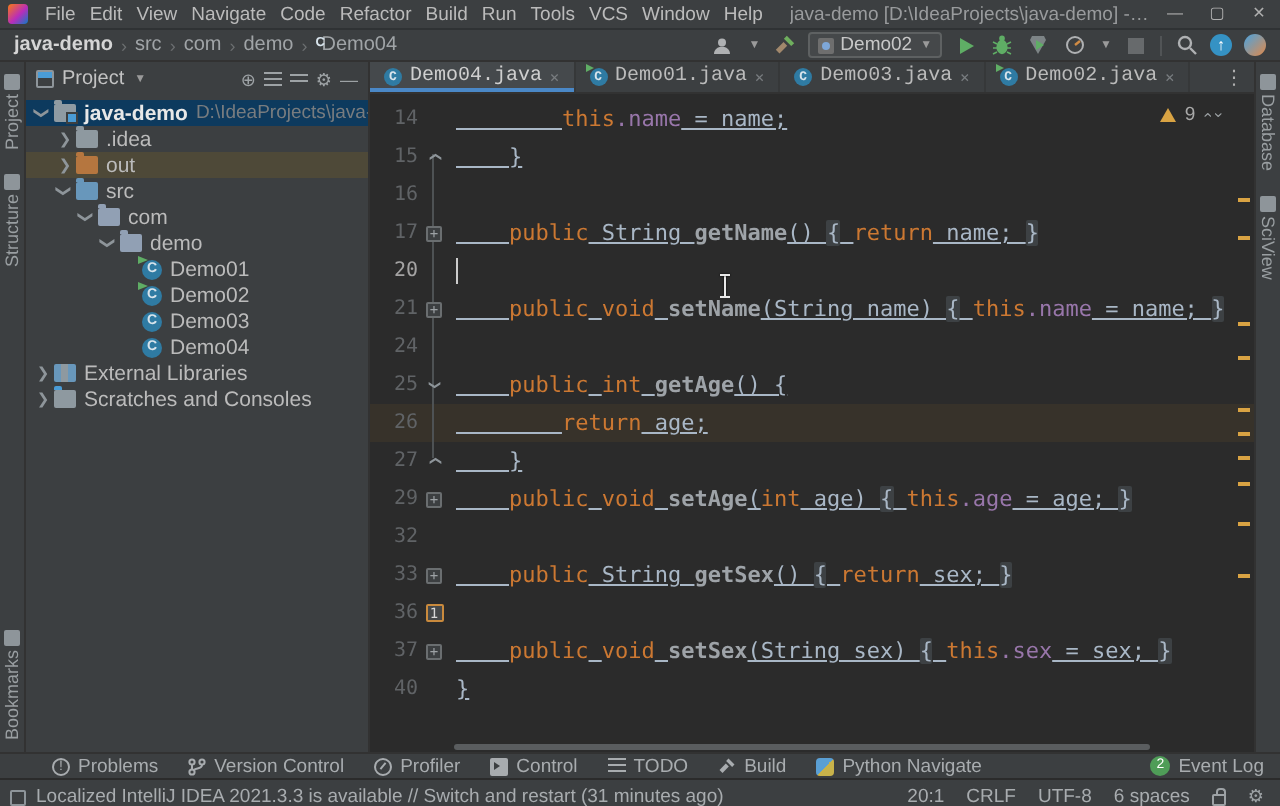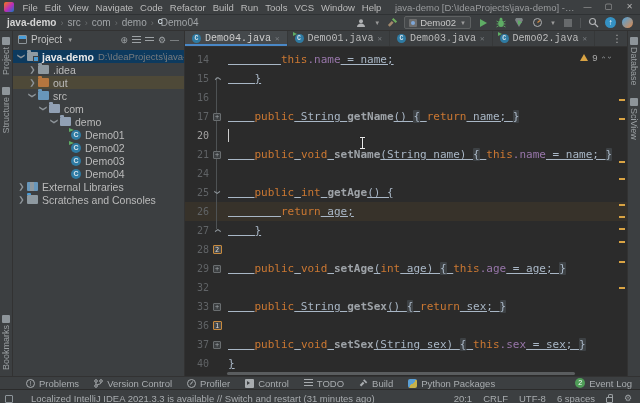--- a/index.html
+++ b/index.html
@@ -125,21 +125,21 @@
   .ic-circle{width:9px;height:9px;border:1px solid #A8ACAF;border-radius:50%;font-size:7px;line-height:7px;text-align:center;color:#A8ACAF;}
   .ic-term{width:9px;height:9px;background:#A8ACAF;border-radius:1px;position:relative;}
   .ic-term::after{content:"";position:absolute;left:2px;top:2px;width:0;height:0;border-left:3px solid #3C3F41;border-top:2px solid transparent;border-bottom:2px solid transparent;}
   .ic-todo{width:9px;height:8px;background:repeating-linear-gradient(180deg,#A8ACAF 0 1px,transparent 1px 3px);}
   .ic-py{width:9px;height:9px;border-radius:2px;background:linear-gradient(135deg,#5A9FD4 50%,#C8B24A 50%);}
   .ic-gauge{width:9px;height:9px;border:1px solid #A8ACAF;border-radius:50%;position:relative;}
   .ic-gauge::after{content:"";position:absolute;left:3px;top:1px;width:1px;height:4px;background:#A8ACAF;transform:rotate(40deg);}
   .bb-right{margin-left:auto;display:flex;align-items:center;gap:4px;}
   .badge{width:10px;height:10px;border-radius:50%;background:#4F9D58;color:#fff;font-size:7px;line-height:10px;text-align:center;}
 
-  .statusbar{height:14px;background:#3C3F41;border-top:1px solid #2B2B2B;display:flex;align-items:center;padding:4px 8px 0 5px;font-size:9.5px;color:#A8ACAF;gap:18px;flex-shrink:0;}
+  .statusbar{height:14px;background:#3C3F41;border-top:1px solid #2B2B2B;display:flex;align-items:center;padding:4px 8px 0 5px;font-size:9.5px;color:#A8ACAF;gap:5px;flex-shrink:0;}
   .sb-ic{width:8px;height:8px;border:1px solid #8E959A;border-radius:1px;flex-shrink:0;}
   .sb-msg{white-space:nowrap;overflow:hidden;text-overflow:ellipsis;color:#A8ACAF;}
   .sb-right{margin-left:auto;display:flex;align-items:center;gap:11px;white-space:nowrap;}
   .lock{width:7px;height:6px;border:1px solid #9DA2A5;border-radius:1px;position:relative;margin-top:2px;}
   .lock::before{content:"";position:absolute;left:1px;top:-4px;width:3px;height:3px;border:1px solid #9DA2A5;border-bottom:none;border-radius:2px 2px 0 0;}
   .gear{color:#9DA2A5;font-size:9px;line-height:9px;}
 
   
   svg{display:block;}
 </style>
@@ -375,21 +375,20 @@
         <div class="line"><span class="lnum">14</span><span class="gut"></span><span class="ct"><span class="tx">        </span><span class="kw">this</span><span class="fl">.name</span><span class="tx"> = name;</span></span></div>
           <div class="line"><span class="lnum">15</span><span class="gut"><span class="fold-ch up">❯</span></span><span class="ct"><span class="tx">    }</span></span></div>
           <div class="line"><span class="lnum">16</span><span class="gut"></span><span class="ct"></span></div>
           <div class="line"><span class="lnum">17</span><span class="gut"><span class="fold-plus">+</span></span><span class="ct"><span class="tx">    </span><span class="kw">public</span><span class="tx"> String </span><span class="mt">getName</span><span class="tx">() </span><span class="ch">{</span><span class="tx"> </span><span class="kw">return</span><span class="tx"> name; </span><span class="ch">}</span></span></div>
           <div class="line"><span class="lnum bright">20</span><span class="gut"></span><span class="ct"><span class="caret"></span></span></div>
           <div class="line"><span class="lnum">21</span><span class="gut"><span class="fold-plus">+</span></span><span class="ct"><span class="tx">    </span><span class="kw">public</span><span class="tx"> </span><span class="kw">void</span><span class="tx"> </span><span class="mt">setName</span><span class="tx">(String name) </span><span class="ch">{</span><span class="tx"> </span><span class="kw">this</span><span class="fl">.name</span><span class="tx"> = name; </span><span class="ch">}</span></span></div>
           <div class="line"><span class="lnum">24</span><span class="gut"></span><span class="ct"></span></div>
           <div class="line"><span class="lnum">25</span><span class="gut"><span class="fold-ch">❯</span></span><span class="ct"><span class="tx">    </span><span class="kw">public</span><span class="tx"> </span><span class="kw">int</span><span class="tx"> </span><span class="mt">getAge</span><span class="tx">() {</span></span></div>
           <div class="line hl"><span class="lnum">26</span><span class="gut"></span><span class="ct"><span class="tx">        </span><span class="kw">return</span><span class="tx"> age;</span></span></div>
           <div class="line"><span class="lnum">27</span><span class="gut"><span class="fold-ch up">❯</span></span><span class="ct"><span class="tx">    }</span></span></div>
-          <div class="line"><span class="lnum">28</span><span class="gut"><span class="bm">2</span></span><span class="ct"></span></div>
           <div class="line"><span class="lnum">29</span><span class="gut"><span class="fold-plus">+</span></span><span class="ct"><span class="tx">    </span><span class="kw">public</span><span class="tx"> </span><span class="kw">void</span><span class="tx"> </span><span class="mt">setAge</span><span class="tx">(</span><span class="kw">int</span><span class="tx"> age) </span><span class="ch">{</span><span class="tx"> </span><span class="kw">this</span><span class="fl">.age</span><span class="tx"> = age; </span><span class="ch">}</span></span></div>
           <div class="line"><span class="lnum">32</span><span class="gut"></span><span class="ct"></span></div>
           <div class="line"><span class="lnum">33</span><span class="gut"><span class="fold-plus">+</span></span><span class="ct"><span class="tx">    </span><span class="kw">public</span><span class="tx"> String </span><span class="mt">getSex</span><span class="tx">() </span><span class="ch">{</span><span class="tx"> </span><span class="kw">return</span><span class="tx"> sex; </span><span class="ch">}</span></span></div>
           <div class="line"><span class="lnum">36</span><span class="gut"><span class="bm">1</span></span><span class="ct"></span></div>
           <div class="line"><span class="lnum">37</span><span class="gut"><span class="fold-plus">+</span></span><span class="ct"><span class="tx">    </span><span class="kw">public</span><span class="tx"> </span><span class="kw">void</span><span class="tx"> </span><span class="mt">setSex</span><span class="tx">(String sex) </span><span class="ch">{</span><span class="tx"> </span><span class="kw">this</span><span class="fl">.sex</span><span class="tx"> = sex; </span><span class="ch">}</span></span></div>
           <div class="line"><span class="lnum">40</span><span class="gut"></span><span class="ct"><span class="tx">}</span></span></div>
           <div class="stripe" id="stripe">
             <span class="mark" style="top: 52px;"></span>
             <span class="mark" style="top: 71px;"></span>
             <span class="mark" style="top: 114px;"></span>
@@ -451,21 +450,21 @@
       <span class="bb-ic">
         <svg width="10" height="10" viewBox="0 0 12 12">
             <path d="M7 1l4 4-1.6 1.6-4-4z" fill="#A8ACAF"></path>
             <path d="M5.2 4.4l2 2L3 10.6 1 8.6z" fill="#A8ACAF"></path>
           </svg>
       </span>
       <span>Build</span>
     </div>
     <div class="bb-item">
       <span class="bb-ic ic-py"></span>
-      <span>Python Packages</span>
+      <span>Python Navigate</span>
     </div>
     <div class="bb-right">
       <span class="badge">2</span>
       <span>Event Log</span>
     </div>
   </div>
 
   <div class="statusbar">
     <span class="sb-ic"></span>
     <span class="sb-msg">Localized IntelliJ IDEA 2021.3.3 is available // Switch and restart (31 minutes ago)</span>

